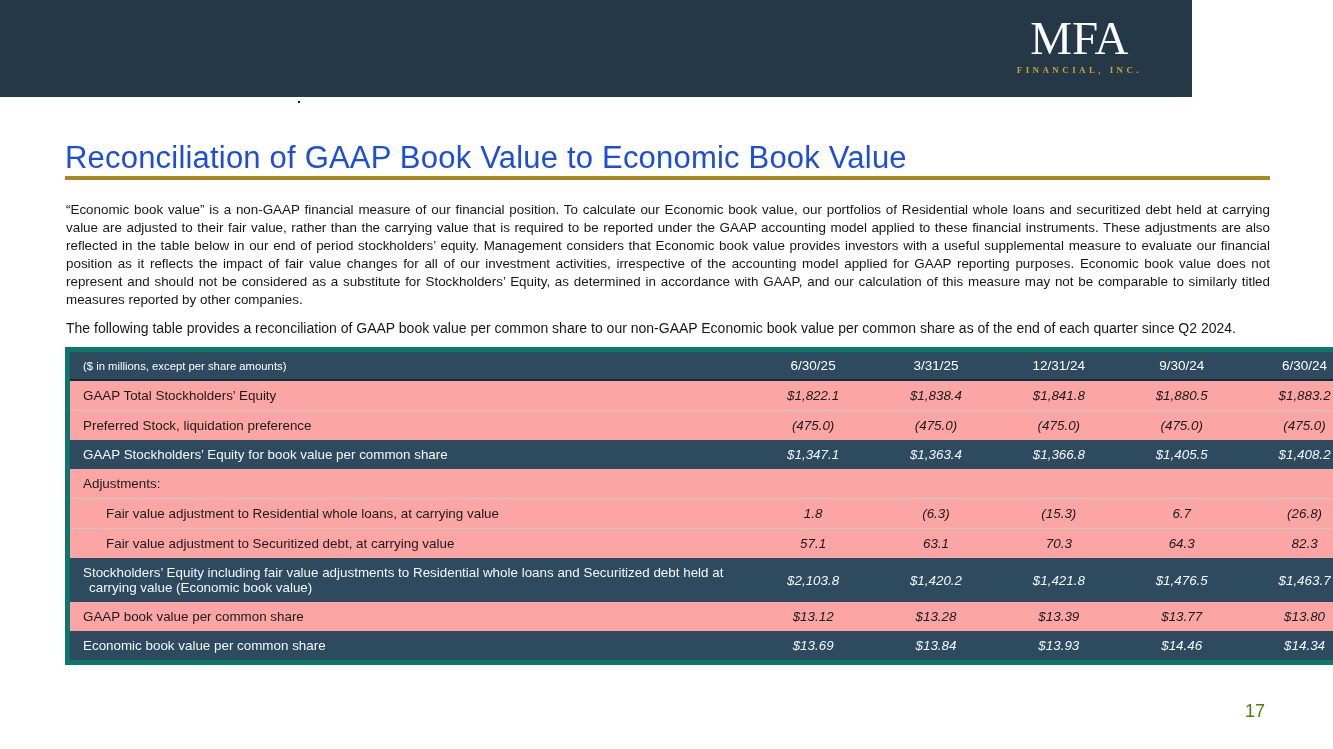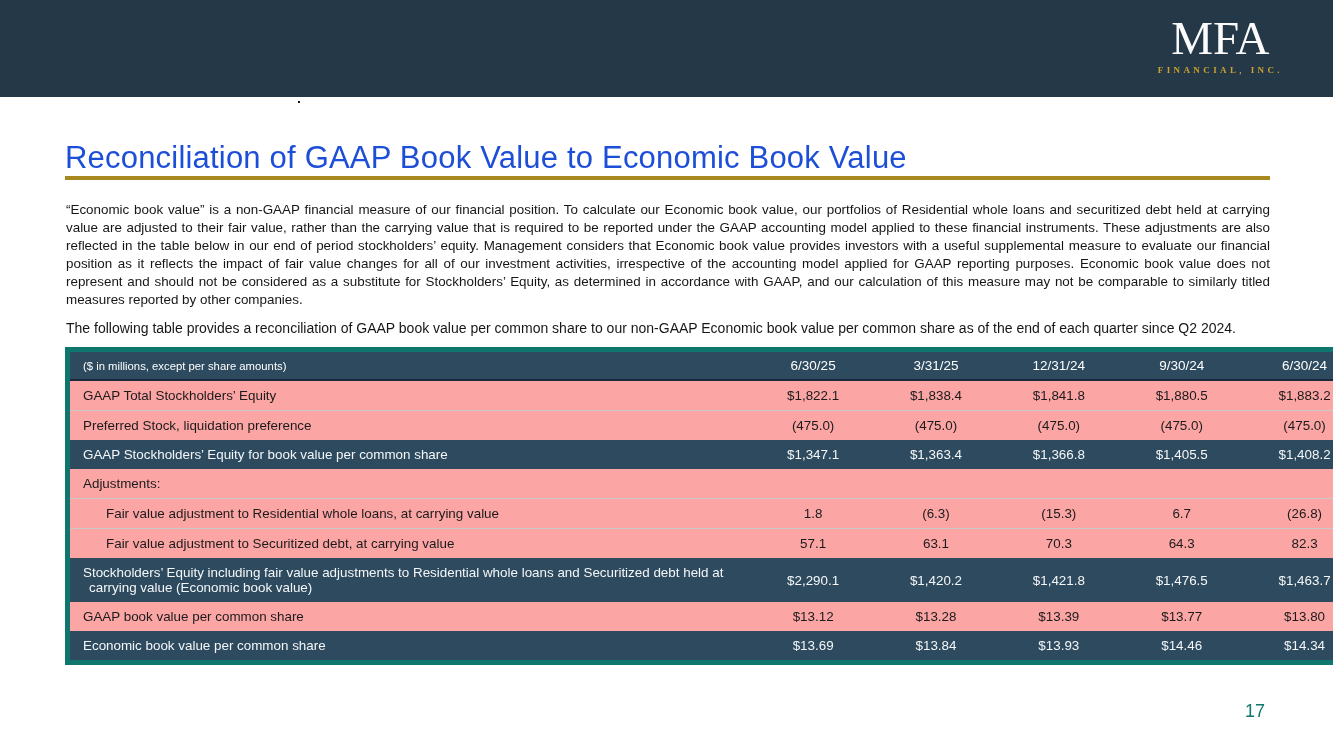--- a/index.html
+++ b/index.html
@@ -8,21 +8,21 @@
     width: 1333px; height: 749px;
     background: #ffffff;
     font-family: "Liberation Sans", sans-serif;
     position: relative;
     overflow: hidden;
   }
 
   
   .topbar {
     position: absolute; left: 0; top: 0;
-    width: 1333px; height: 97px;
+    width: 1192px; height: 97px;
     background: #253847;
   }
   .logo {
     position: absolute; right: 50px; top: 15px;
     text-align: center;
   }
   .logo-main {
     font-family: "Liberation Serif", serif;
     font-size: 47px; line-height: 1;
     color: #fbfbfb; font-weight: 400;
@@ -107,31 +107,32 @@
   td.label-cell {
     text-align: left;
     padding: 7px 8px 7px 19px;
     text-indent: -6px;
     vertical-align: middle;
   }
   td.value-cell {
     text-align: center;
     padding: 7px 0;
     vertical-align: middle;
+    font-style: italic;
   }
   tr.light { background: #fca5a5; }
   tr.dark  { background: #2d4a5e; color: #f4f7f9; }
   tr.light + tr.light td { border-top: 1px solid #c9c9c9; }
   tr.indent td.label-cell { padding-left: 42px; }
 
   
   .page-number {
     position: absolute; right: 68px; top: 701px;
     font-size: 18px; font-weight: 300;
-    color: #0f766e;
+    color: #4d7c0f;
   }
 </style>
 </head>
 <body>
 
 <div class="topbar">
   <div class="logo">
     <div class="logo-main">MFA</div>
     <div class="logo-sub">FINANCIAL, INC.</div>
   </div>
@@ -210,21 +211,21 @@
         <tr class="row light indent">
           <td class="label-cell">Fair value adjustment to Securitized debt, at carrying value</td>
           <td class="value-cell">57.1</td>
           <td class="value-cell">63.1</td>
           <td class="value-cell">70.3</td>
           <td class="value-cell">64.3</td>
           <td class="value-cell">82.3</td>
         </tr>
         <tr class="row dark">
           <td class="label-cell">Stockholders’ Equity including fair value adjustments to Residential whole loans and Securitized debt held at carrying value (Economic book value)</td>
-          <td class="value-cell">$2,290.1</td>
+          <td class="value-cell">$2,103.8</td>
           <td class="value-cell">$1,420.2</td>
           <td class="value-cell">$1,421.8</td>
           <td class="value-cell">$1,476.5</td>
           <td class="value-cell">$1,463.7</td>
         </tr>
         <tr class="row light">
           <td class="label-cell">GAAP book value per common share</td>
           <td class="value-cell">$13.12</td>
           <td class="value-cell">$13.28</td>
           <td class="value-cell">$13.39</td>

